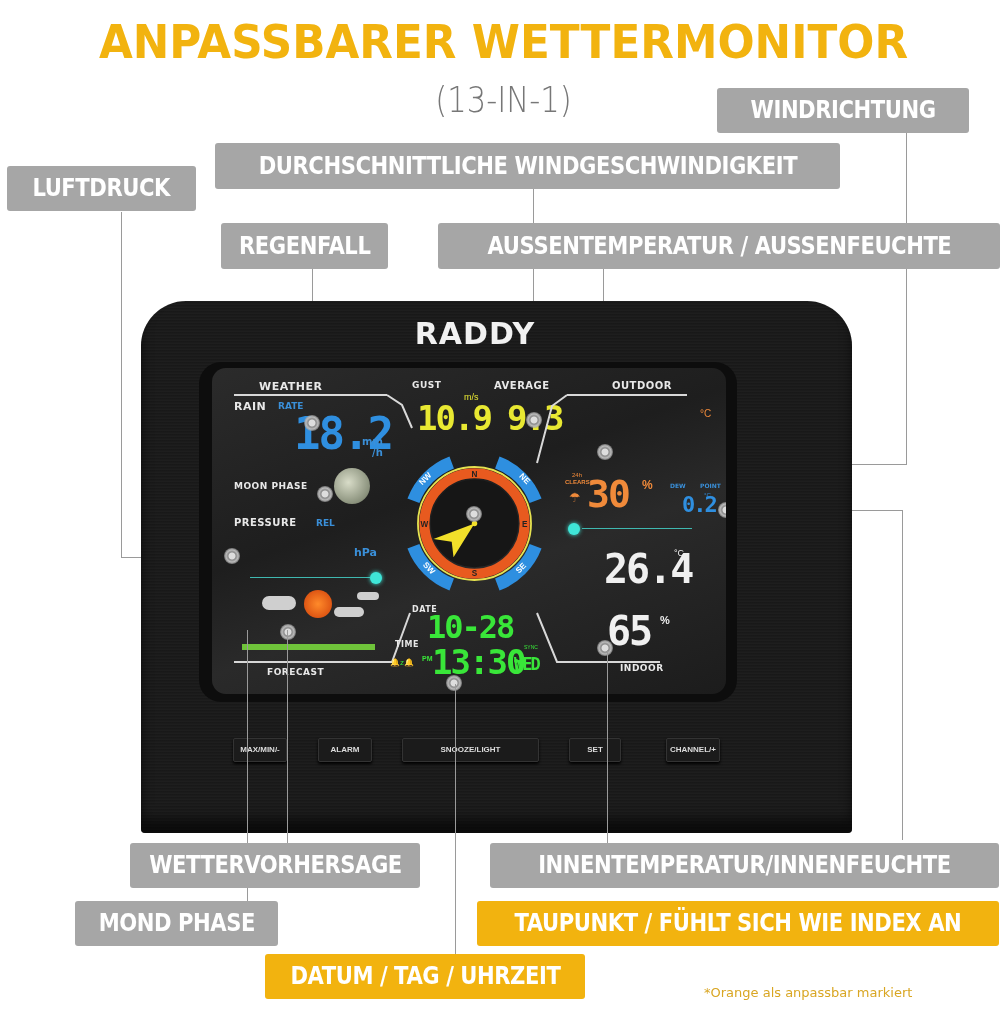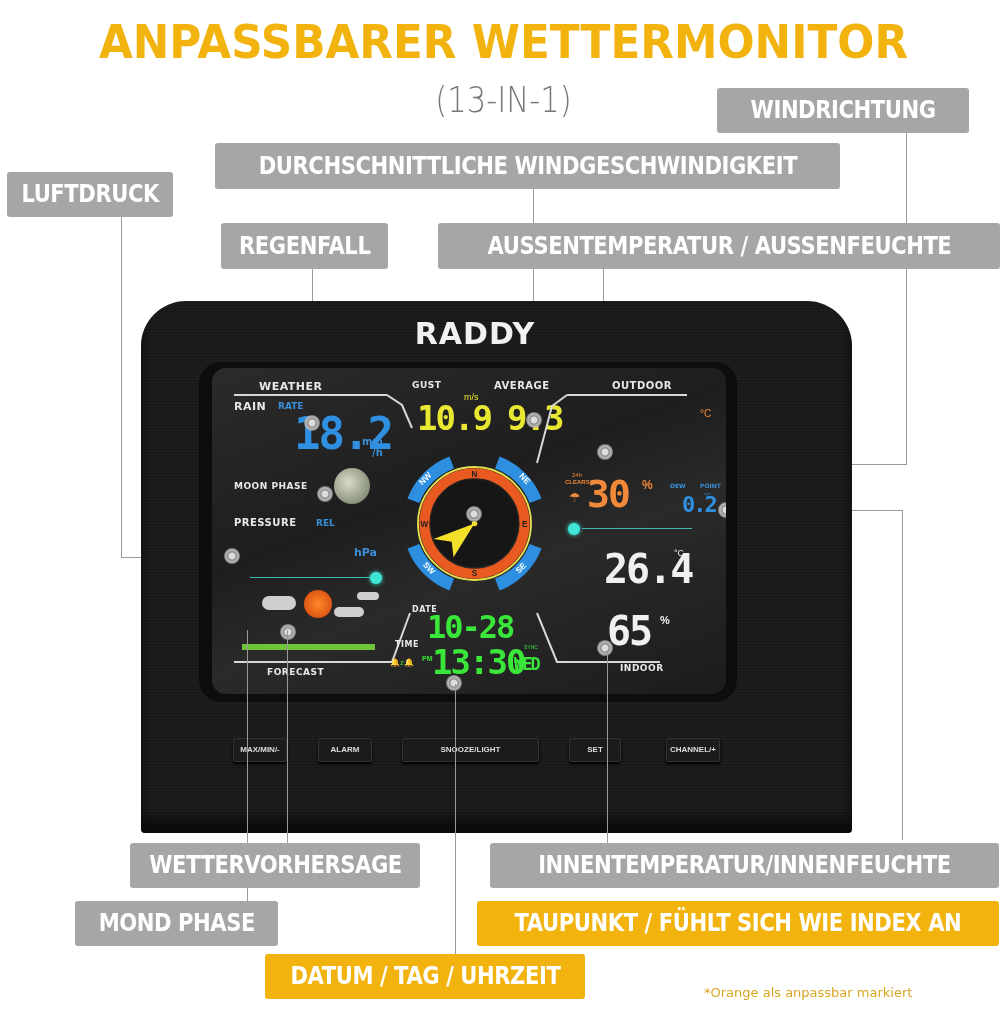--- a/index.html
+++ b/index.html
@@ -43,21 +43,21 @@
 <div class="abs line" style="left:121px; top:212px; width:1px; height:346px;"></div>
 <div class="abs line" style="left:121px; top:557px; width:110px; height:1px;"></div>
 <div class="abs line" style="left:312px; top:268px; width:1px; height:155px;"></div>
 <div class="abs line" style="left:603px; top:268px; width:1px; height:185px;"></div>
 <div class="abs line" style="left:902px; top:510px; width:1px; height:330px;"></div>
 <div class="abs line" style="left:725px; top:510px; width:178px; height:1px;"></div>
 <div class="abs line" style="left:475px; top:464px; width:432px; height:1px;"></div>
 
 <div class="abs tag" style="left:717px; top:88px; width:252px; height:45px; line-height:45px;"><span>WINDRICHTUNG</span></div>
 <div class="abs tag" style="left:215px; top:143px; width:625px; height:46px; line-height:46px;"><span>DURCHSCHNITTLICHE WINDGESCHWINDIGKEIT</span></div>
-<div class="abs tag" style="left:7px; top:172px; width:166px; height:45px; line-height:45px;"><span>LUFTDRUCK</span></div>
+<div class="abs tag" style="left:7px; top:166px; width:189px; height:45px; line-height:45px;"><span>LUFTDRUCK</span></div>
 <div class="abs tag" style="left:221px; top:223px; width:167px; height:46px; line-height:46px;"><span>REGENFALL</span></div>
 <div class="abs tag" style="left:438px; top:223px; width:562px; height:46px; line-height:46px;"><span>AUSSENTEMPERATUR / AUSSENFEUCHTE</span></div>
 
 <div class="abs device"></div>
 <div class="abs logo">RADDY</div>
 <div class="abs bezel"></div>
 
 <div class="abs screen">
 
   <div class="abs scr-line" style="left:22px; top:26px; width:153px; height:2px;"></div>

